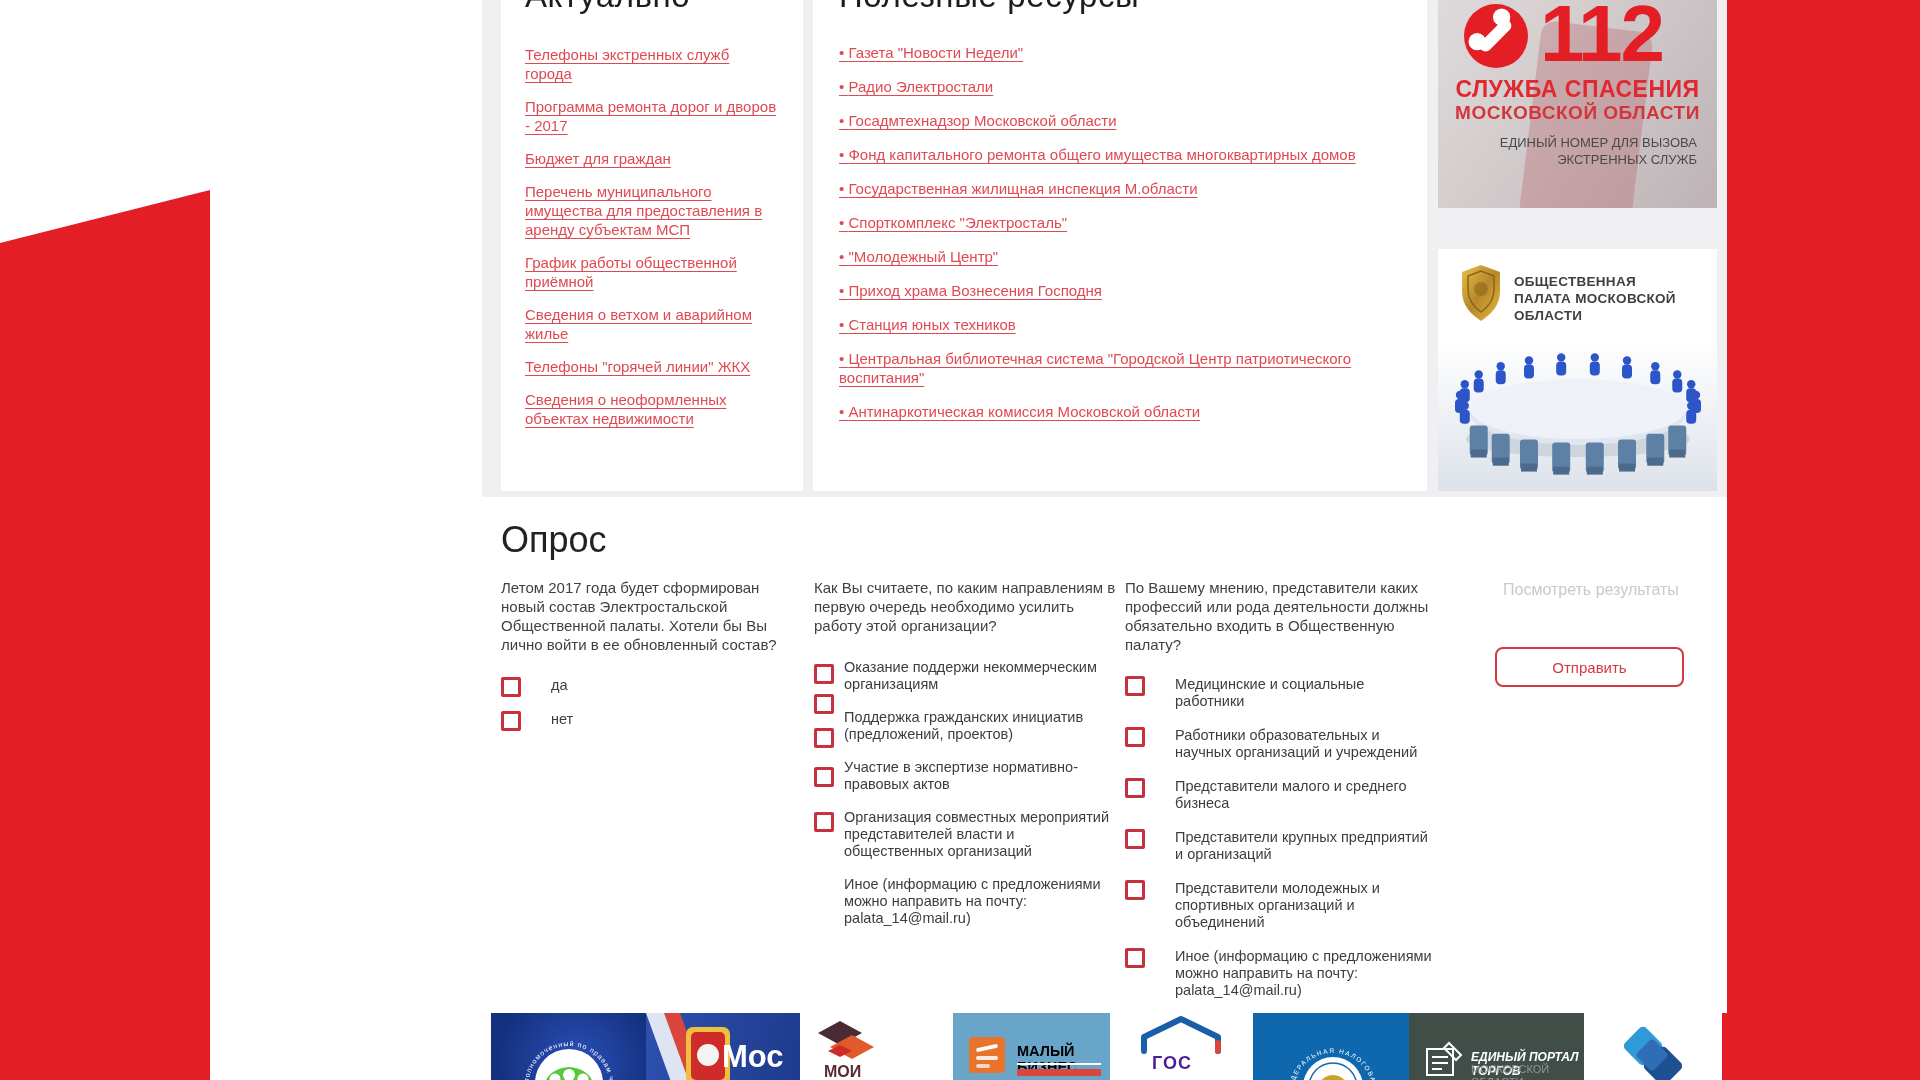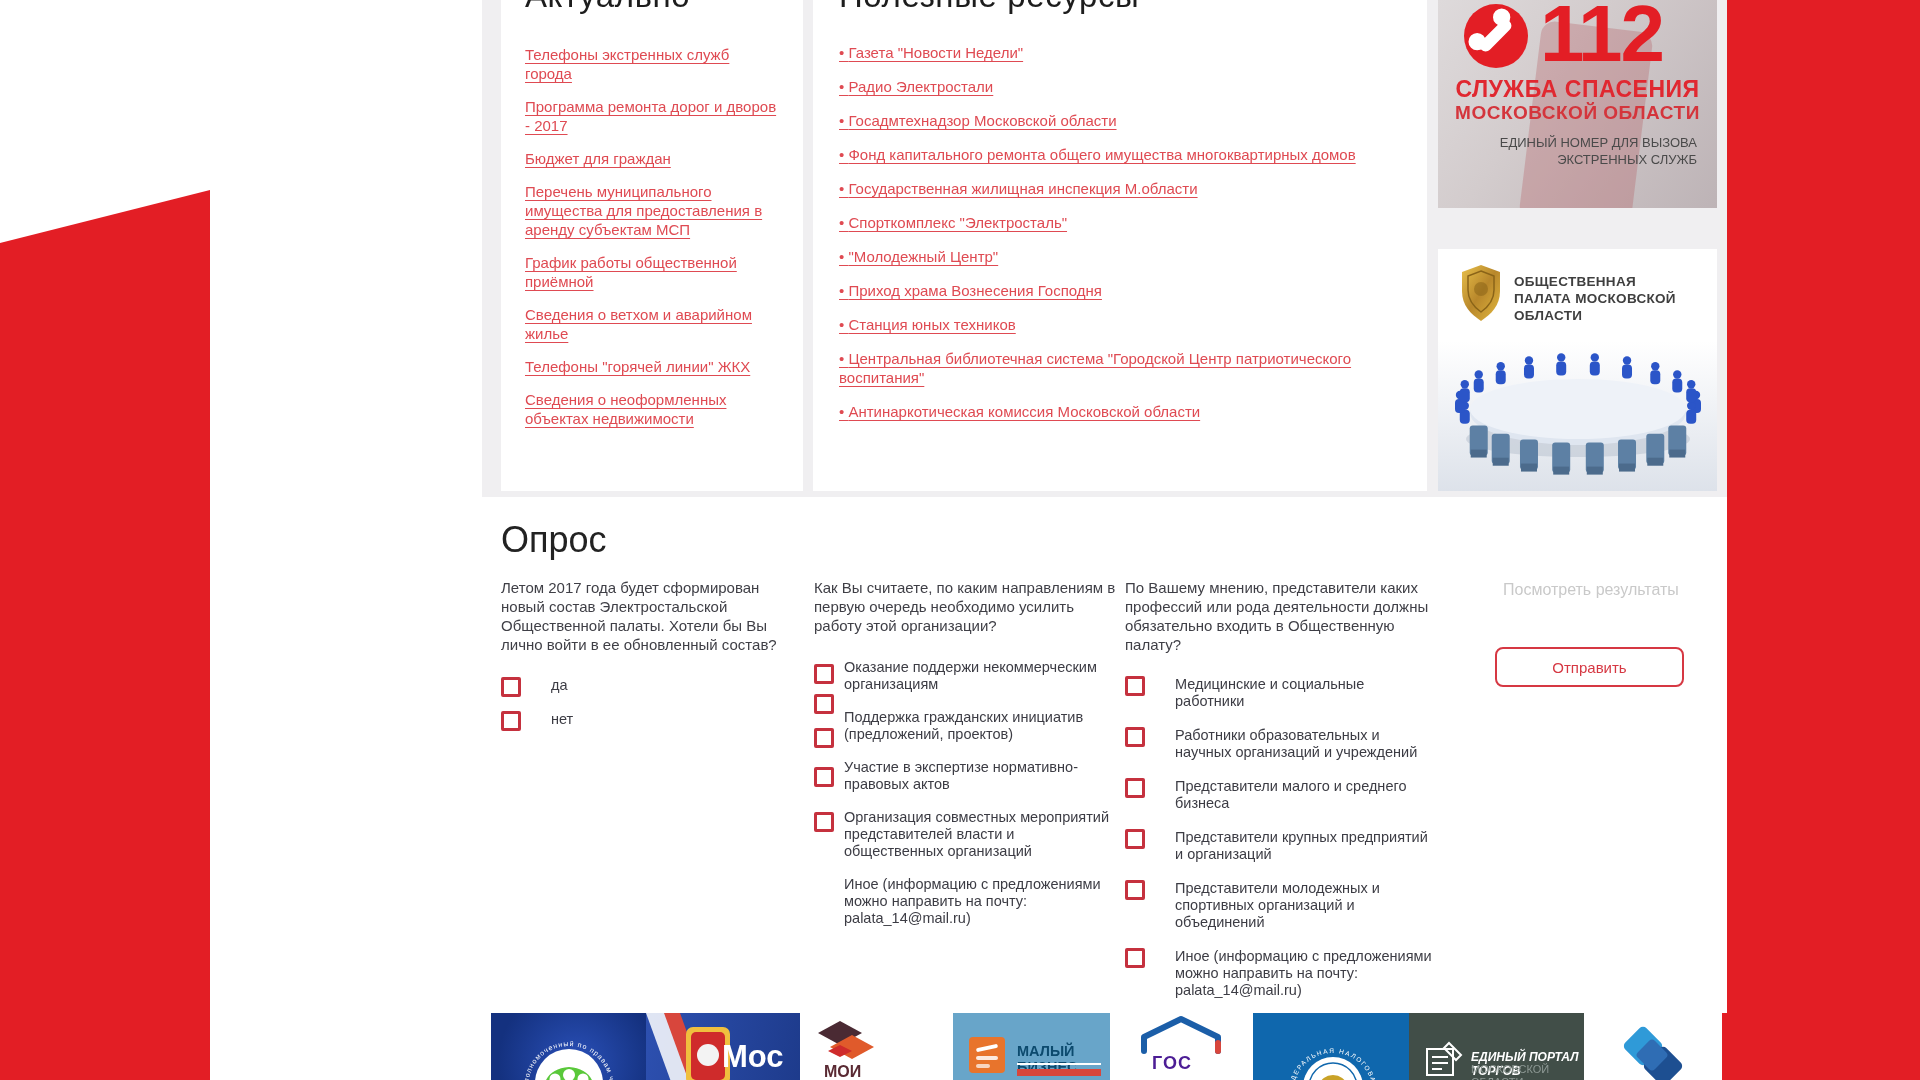--- a/index.html
+++ b/index.html
@@ -78,21 +78,21 @@
   .t-omb{width:155px;background:radial-gradient(circle at 55% 45%,#2a50b8 0%,#14317f 75%);}
   .t-mos{width:154px;background:linear-gradient(100deg,#2d50b0,#1d3a8a);}
   .t-mfc{width:153px;background:#fff;}
   .t-mb{width:157px;background:#68a5c9;}
   .t-gos{width:143px;background:#fff;}
   .t-fns{width:156px;background:#0f67ad;}
   .t-torgi{width:175px;background:#414e48;}
   .t-rhomb{width:135px;background:#fff;}
   .mos-label{position:absolute;left:76px;top:26px;font-size:31px;font-weight:700;color:#fff;}
   .mfc-label{position:absolute;left:24px;top:50px;font-size:16px;font-weight:700;color:#5a2a33;}
-  .mb-label{position:absolute;left:64px;top:30px;font-size:14.5px;font-weight:700;color:#0c4a6e;}
+  .mb-label{position:absolute;left:64px;top:30px;font-size:14.5px;font-weight:700;color:#000000;}
   .mb-line{position:absolute;left:64px;top:50px;width:84px;height:2px;background:#fff;}
   .mb-red{position:absolute;left:64px;top:56px;width:84px;height:7px;background:#d8463c;}
   .gos-l1{position:absolute;left:42px;top:40px;font-size:18px;font-weight:700;color:#4c1d95;letter-spacing:1px;text-align:center;}
   .gos-l2{position:absolute;left:42px;top:62px;font-size:21px;font-weight:700;color:#e0434b;letter-spacing:1px;}
   .torgi-l1{position:absolute;left:62px;top:37px;width:110px;font-size:12px;font-weight:700;color:#fff;line-height:14px;font-style:italic;}
   .torgi-l2{position:absolute;left:62px;top:50px;width:110px;font-size:11px;color:#8d9894;line-height:13px;}
 </style>
 </head>
 <body>
 

